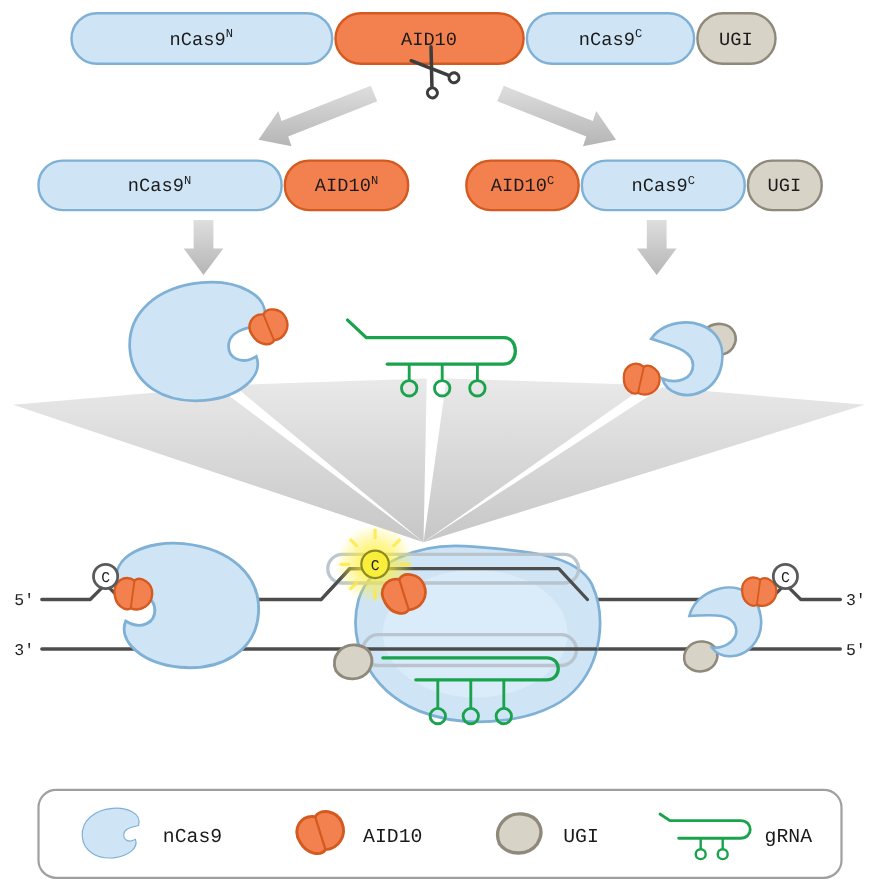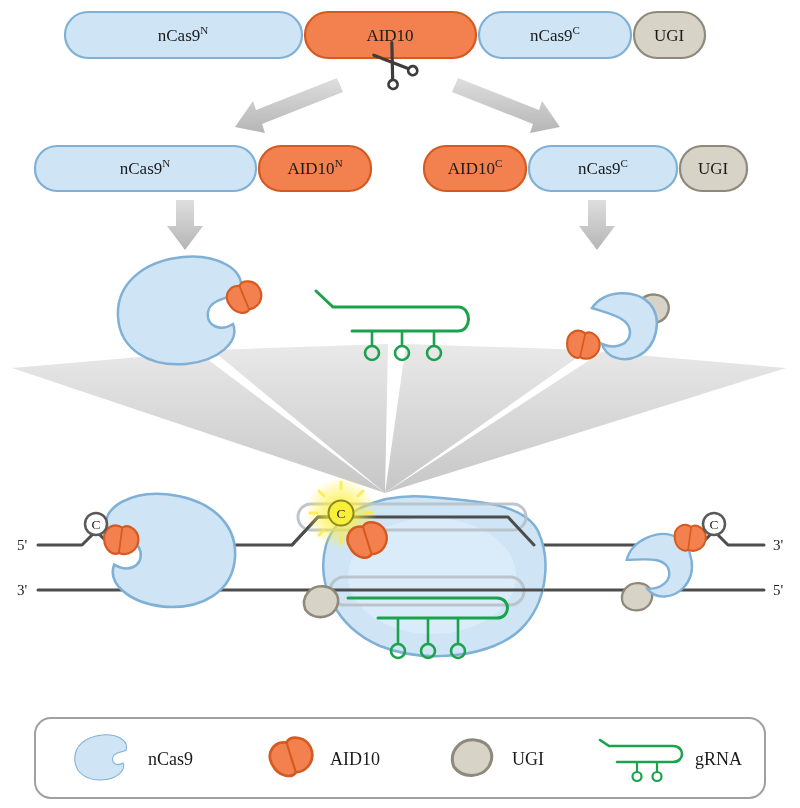--- a/index.html
+++ b/index.html
@@ -3,21 +3,21 @@
 <meta charset="utf-8">
 <style>
   :root{
     --cas9-fill:#cfe5f6; --cas9-stroke:#7fb0d6;
     --aid-fill:#f3814f; --aid-stroke:#d55a20;
     --ugi-fill:#d8d3c7; --ugi-stroke:#8f897b;
     --grna:#1aa34c; --dna:#4d4d4d;
     --channel:#b6c0c9; --glow:#ffe93d;
   }
   html,body{margin:0;padding:0;background:#fff;}
-  .stage{width:800px;height:808px;background:#fff;font-family:Liberation Serif, serif;}
+  .stage{width:800px;height:808px;background:#fff;font-family:Liberation Mono, monospace;}
   .cas9-shape{fill:var(--cas9-fill);stroke:var(--cas9-stroke);stroke-width:2.5;}
   .cas9-inner{fill:#ddeefa;stroke:none;opacity:.75;}
   .aid-shape{fill:var(--aid-fill);stroke:var(--aid-stroke);stroke-width:2;}
   .aid-cleft{fill:none;stroke:var(--aid-stroke);stroke-width:1.6;}
   .ugi-shape{fill:var(--ugi-fill);stroke:var(--ugi-stroke);stroke-width:2;}
   .box-cas9{fill:var(--cas9-fill);stroke:var(--cas9-stroke);stroke-width:2.2;}
   .box-aid{fill:var(--aid-fill);stroke:var(--aid-stroke);stroke-width:2.2;}
   .box-ugi{fill:var(--ugi-fill);stroke:var(--ugi-stroke);stroke-width:2.2;}
   .box-label{font-size:17px;fill:#1a1a1a;text-anchor:middle;}
   .sup{font-size:11px;}

